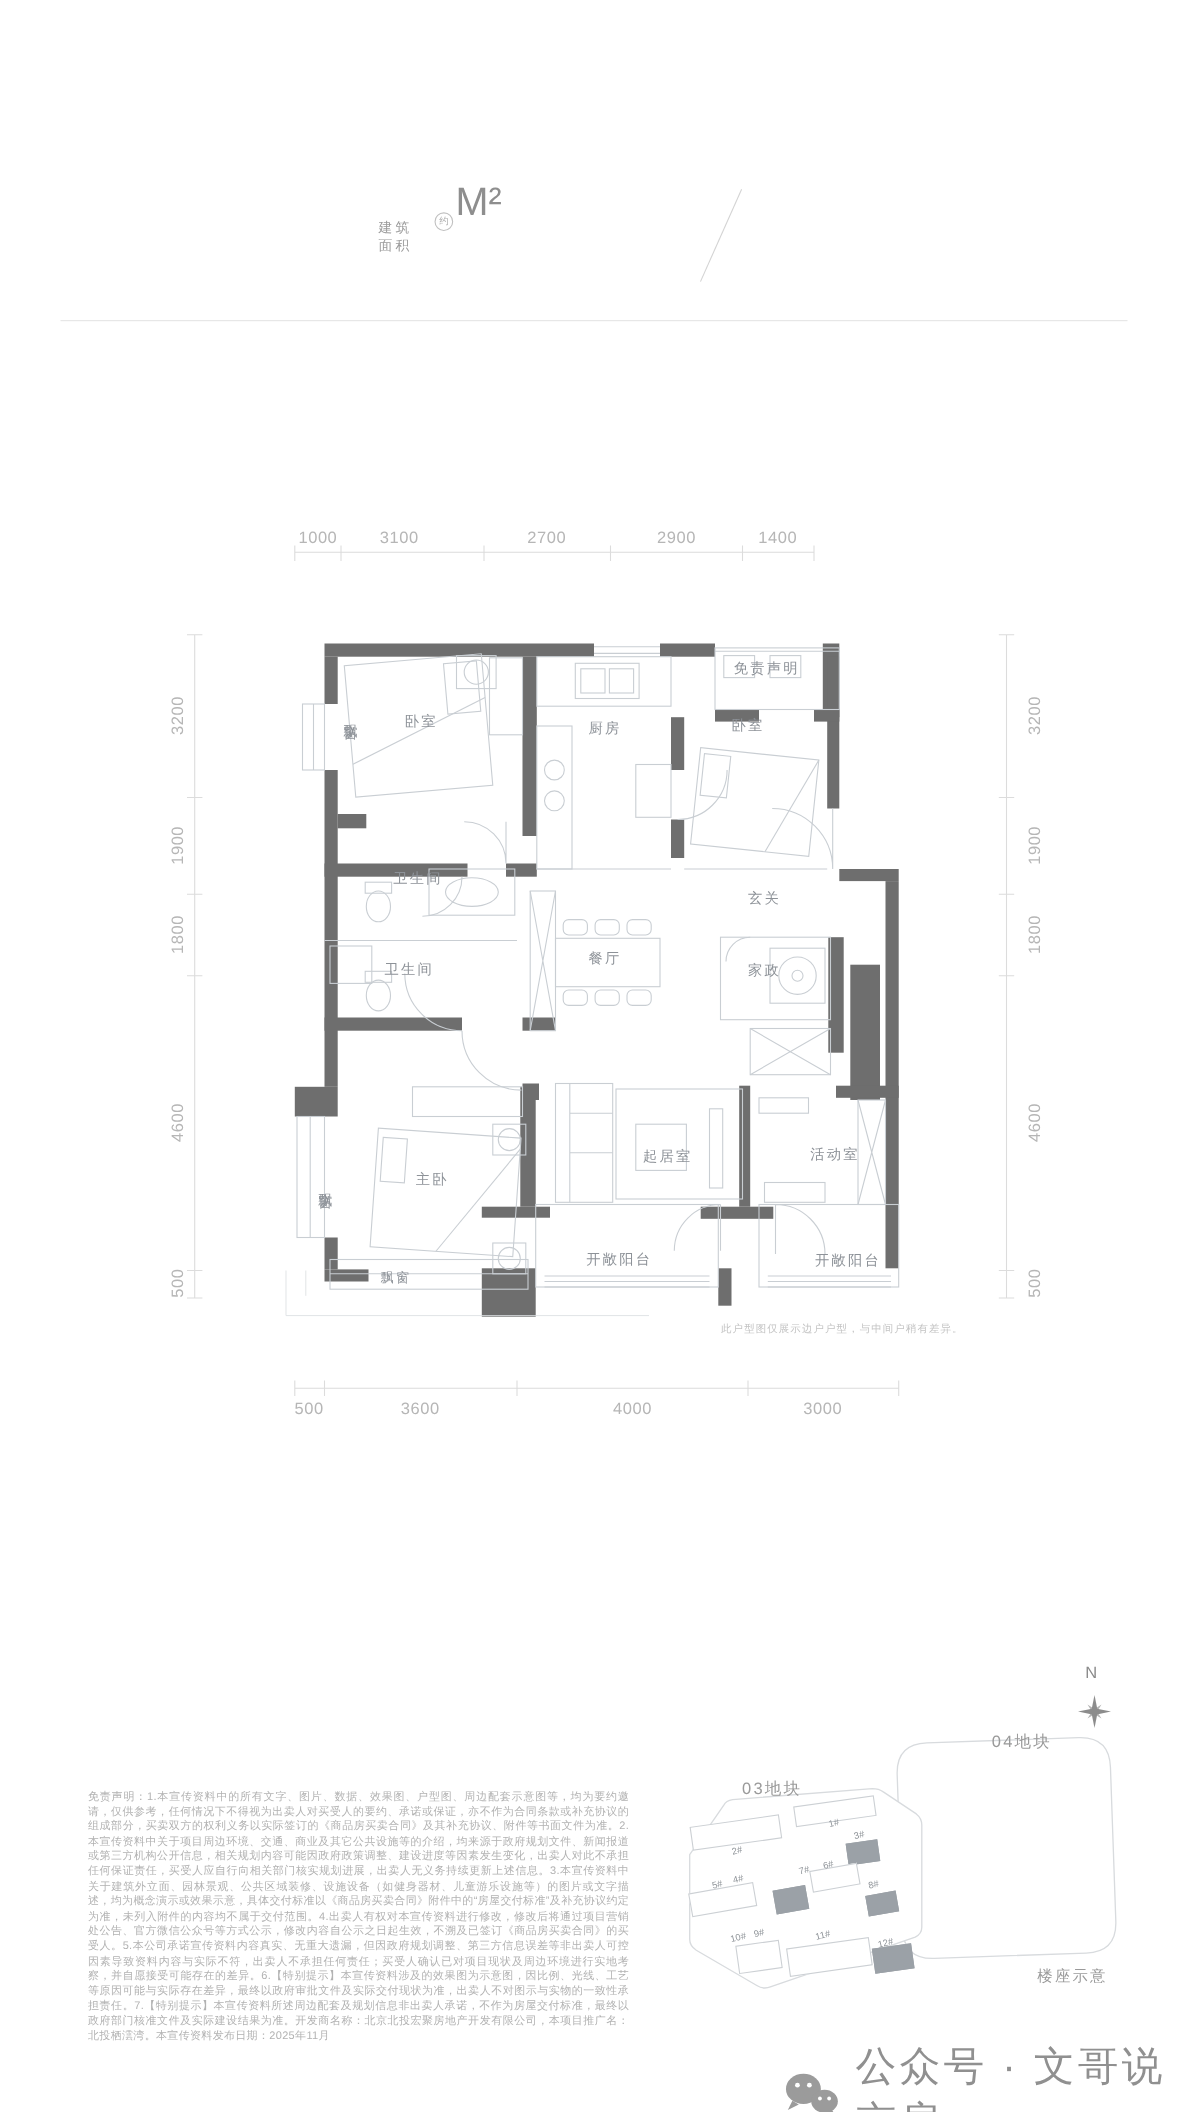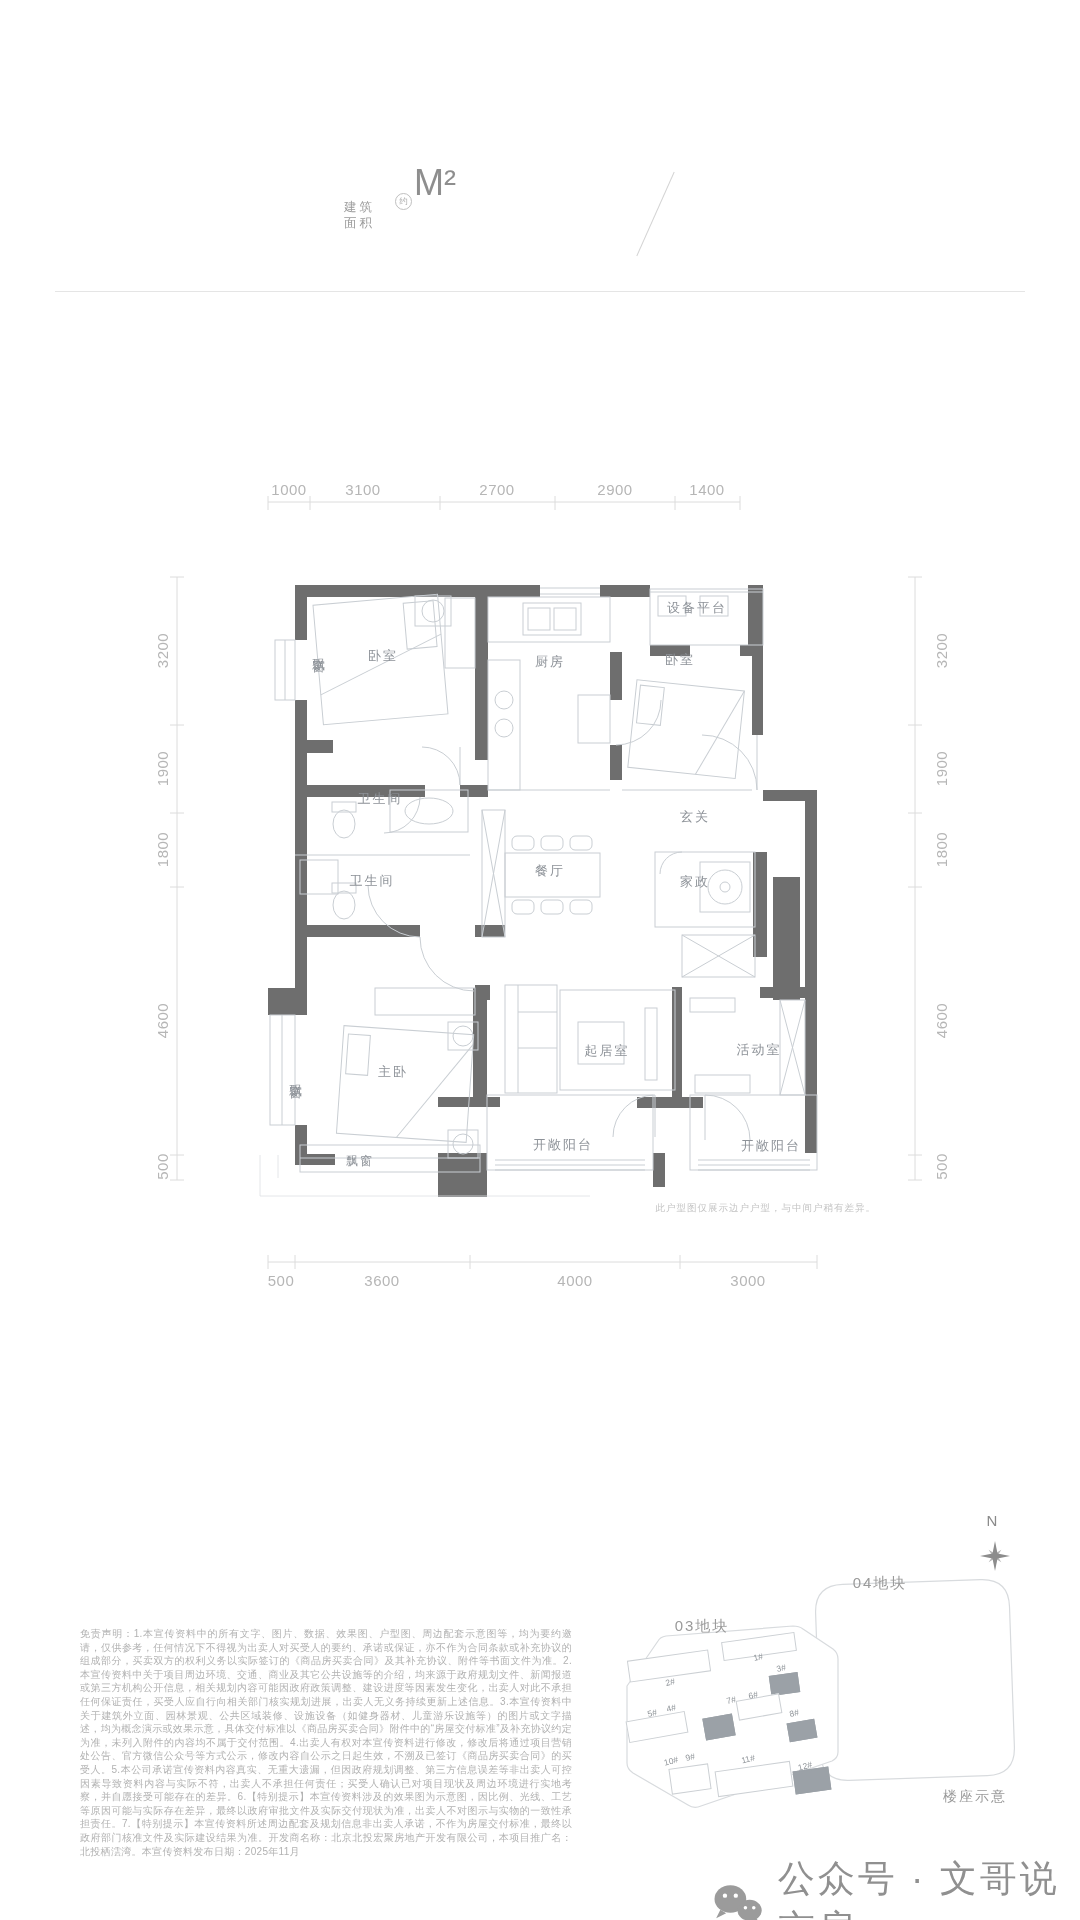--- a/index.html
+++ b/index.html
@@ -246,41 +246,41 @@
   <span class="dim side" style="left:911px;top:1158px">500</span>
 
   <span class="dim" style="left:246px;top:1272px">500</span>
   <span class="dim" style="left:347px;top:1272px">3600</span>
   <span class="dim" style="left:540px;top:1272px">4000</span>
   <span class="dim" style="left:713px;top:1272px">3000</span>
 
   <span class="room vert" style="left:308px;top:622px">飘窗</span>
   <span class="room" style="left:343px;top:647px;width:80px">卧室</span>
   <span class="room" style="left:510px;top:653px;width:80px">厨房</span>
-  <span class="room" style="left:647px;top:599px">设备平台</span>
+  <span class="room" style="left:647px;top:599px">免责声明</span>
   <span class="room" style="left:640px;top:651px;width:80px">卧室</span>
   <span class="room" style="left:340px;top:790px;width:80px">卫生间</span>
   <span class="room" style="left:332px;top:872px;width:80px">卫生间</span>
   <span class="room" style="left:510px;top:862px;width:80px">餐厅</span>
   <span class="room" style="left:655px;top:808px;width:80px">玄关</span>
   <span class="room" style="left:655px;top:873px;width:80px">家政</span>
   <span class="room" style="left:353px;top:1063px;width:80px">主卧</span>
   <span class="room vert" style="left:285px;top:1048px">飘窗</span>
   <span class="room" style="left:557px;top:1042px">起居室</span>
   <span class="room" style="left:709px;top:1041px">活动室</span>
   <span class="room" style="left:513px;top:1136px">开敞阳台</span>
   <span class="room" style="left:721px;top:1137px">开敞阳台</span>
   <span class="room" style="left:320px;top:1153px;width:80px;font-size:12px">飘窗</span>
 
   <div class="abs" id="plan-note">此户型图仅展示边户户型，与中间户稍有差异。</div>
 
   <div class="abs" id="disclaimer">免责声明：1.本宣传资料中的所有文字、图片、数据、效果图、户型图、周边配套示意图等，均为要约邀请，仅供参考，任何情况下不得视为出卖人对买受人的要约、承诺或保证，亦不作为合同条款或补充协议的组成部分，买卖双方的权利义务以实际签订的《商品房买卖合同》及其补充协议、附件等书面文件为准。2.本宣传资料中关于项目周边环境、交通、商业及其它公共设施等的介绍，均来源于政府规划文件、新闻报道或第三方机构公开信息，相关规划内容可能因政府政策调整、建设进度等因素发生变化，出卖人对此不承担任何保证责任，买受人应自行向相关部门核实规划进展，出卖人无义务持续更新上述信息。3.本宣传资料中关于建筑外立面、园林景观、公共区域装修、设施设备（如健身器材、儿童游乐设施等）的图片或文字描述，均为概念演示或效果示意，具体交付标准以《商品房买卖合同》附件中的“房屋交付标准”及补充协议约定为准，未列入附件的内容均不属于交付范围。4.出卖人有权对本宣传资料进行修改，修改后将通过项目营销处公告、官方微信公众号等方式公示，修改内容自公示之日起生效，不溯及已签订《商品房买卖合同》的买受人。5.本公司承诺宣传资料内容真实、无重大遗漏，但因政府规划调整、第三方信息误差等非出卖人可控因素导致资料内容与实际不符，出卖人不承担任何责任；买受人确认已对项目现状及周边环境进行实地考察，并自愿接受可能存在的差异。6.【特别提示】本宣传资料涉及的效果图为示意图，因比例、光线、工艺等原因可能与实际存在差异，最终以政府审批文件及实际交付现状为准，出卖人不对图示与实物的一致性承担责任。7.【特别提示】本宣传资料所述周边配套及规划信息非出卖人承诺，不作为房屋交付标准，最终以政府部门核准文件及实际建设结果为准。开发商名称：北京北投宏聚房地产开发有限公司，本项目推广名：北投栖澐湾。本宣传资料发布日期：2025年11月</div>
 
   <span class="sp-label" style="left:978px;top:1512px;width:30px;font-size:15px;color:#8a8a8a">N</span>
-  <span class="sp-label" style="left:830px;top:1574px;width:100px;font-size:15px">04地块</span>
+  <span class="sp-label" style="left:879px;top:1574px;width:100px;font-size:15px">04地块</span>
   <span class="sp-label" style="left:652px;top:1617px;width:100px;font-size:15px">03地块</span>
   <span class="sp-label" style="left:915px;top:1788px;width:120px;font-size:14px">楼座示意</span>
 
   <div class="bldg" style="left:722px;top:1637px;width:72px;height:17px;transform:rotate(-8deg)"></div>
   <div class="bldg" style="left:628px;top:1655px;width:80px;height:20px;transform:rotate(-8deg)"></div>
   <div class="bldg dark" style="left:770px;top:1674px;width:27px;height:18px;transform:rotate(-8deg)"></div>
   <div class="bldg" style="left:627px;top:1716px;width:58px;height:20px;transform:rotate(-10deg)"></div>
   <div class="bldg" style="left:737px;top:1697px;width:42px;height:18px;transform:rotate(-10deg)"></div>
   <div class="bldg dark" style="left:704px;top:1716px;width:28px;height:20px;transform:rotate(-10deg)"></div>
   <div class="bldg dark" style="left:788px;top:1721px;width:26px;height:17px;transform:rotate(-10deg)"></div>

